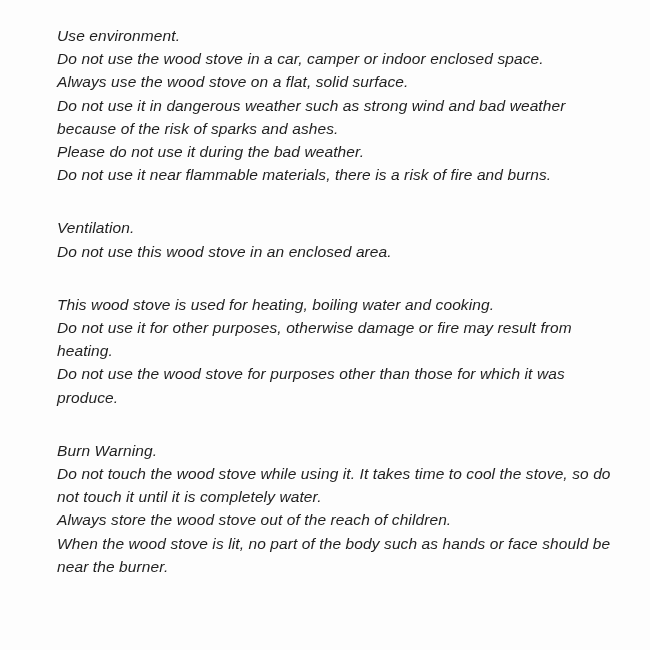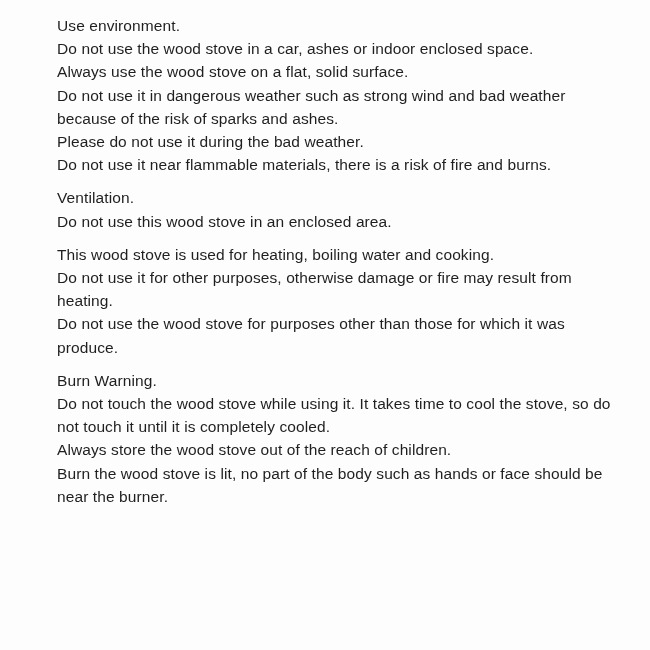--- a/index.html
+++ b/index.html
@@ -10,42 +10,43 @@
       width: 650px;
       height: 650px;
       background: #fdfdfd;
       overflow: hidden;
       font-family: "Liberation Sans", sans-serif;
     }
     .page {
       box-sizing: border-box;
       width: 630px;
       height: 650px;
-      padding: 14px 20px 0 57px;
+      padding: 24px 20px 0 57px;
       color: #1f1f1f;
       font-size: 15.5px;
       line-height: 23.2px;
       font-weight: 400;
       letter-spacing: 0.1px;
+      font-style: italic;
     }
     .section + .section {
-      margin-top: 10px;
+      margin-top: 30px;
     }
     .line {
       white-space: nowrap;
     }
   </style>
 </head>
 <body>
 
 <div class="page">
 
   <div class="section">
     <div class="line">Use environment.</div>
-    <div class="line">Do not use the wood stove in a car, ashes or indoor enclosed space.</div>
+    <div class="line">Do not use the wood stove in a car, camper or indoor enclosed space.</div>
     <div class="line">Always use the wood stove on a flat, solid surface.</div>
     <div class="line">Do not use it in dangerous weather such as strong wind and bad weather</div>
     <div class="line">because of the risk of sparks and ashes.</div>
     <div class="line">Please do not use it during the bad weather.</div>
     <div class="line">Do not use it near flammable materials, there is a risk of fire and burns.</div>
   </div>
 
   <div class="section">
     <div class="line">Ventilation.</div>
     <div class="line">Do not use this wood stove in an enclosed area.</div>
@@ -55,19 +56,19 @@
     <div class="line">This wood stove is used for heating, boiling water and cooking.</div>
     <div class="line">Do not use it for other purposes, otherwise damage or fire may result from</div>
     <div class="line">heating.</div>
     <div class="line">Do not use the wood stove for purposes other than those for which it was</div>
     <div class="line">produce.</div>
   </div>
 
   <div class="section">
     <div class="line">Burn Warning.</div>
     <div class="line">Do not touch the wood stove while using it. It takes time to cool the stove, so do</div>
-    <div class="line">not touch it until it is completely cooled.</div>
+    <div class="line">not touch it until it is completely water.</div>
     <div class="line">Always store the wood stove out of the reach of children.</div>
-    <div class="line">Burn the wood stove is lit, no part of the body such as hands or face should be</div>
+    <div class="line">When the wood stove is lit, no part of the body such as hands or face should be</div>
     <div class="line">near the burner.</div>
   </div>
 
 </div>
 
 </body></html>

